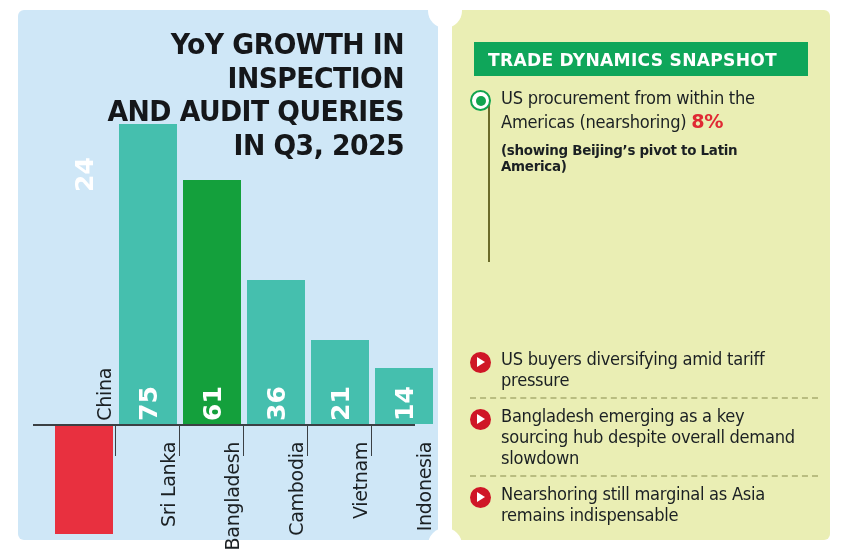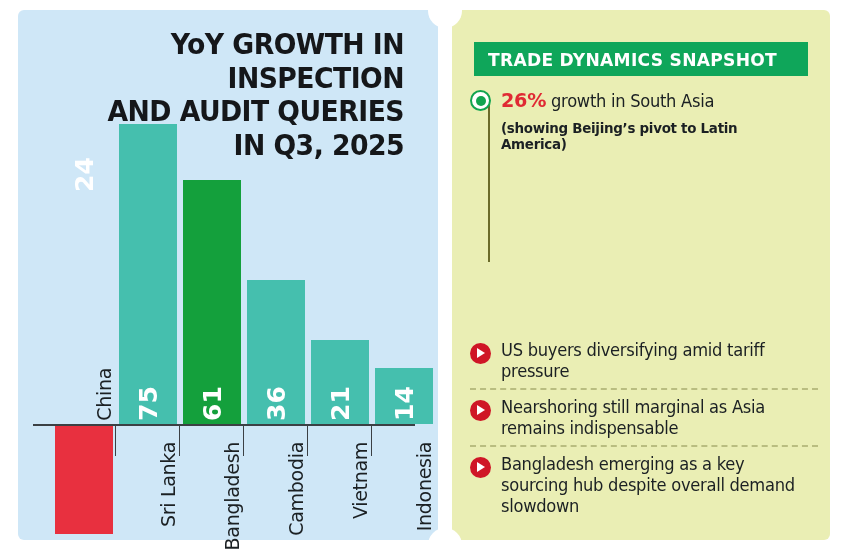--- a/index.html
+++ b/index.html
@@ -217,21 +217,21 @@
     font-weight:bold;
     font-size:14px;
     color:#1b2023;
     letter-spacing:-0.3px;
     transform:scaleX(0.96);
     transform-origin:left top;
   }
 
   .bullet-list {
     position:absolute;
-    left:18px; top:323px;
+    left:18px; top:332px;
     width:348px;
   }
   .bullet-item {
     display:flex;
     align-items:flex-start;
     padding:7px 0 6px 0;
   }
   .bullet-item + .bullet-item { border-top:2px dashed #b9bd80; }
   .chev {
     flex:0 0 auto;
@@ -324,35 +324,35 @@
 
     <div class="snapshot-header">
       <span>TRADE DYNAMICS SNAPSHOT</span>
     </div>
 
     <div class="stat-list">
       <div class="stat-line"></div>
       <div id="stats-host">
           <div class="stat-item">
             <div class="ring"></div>
-            <div class="stat-text"><span class="pct">26%</span><span>  growth in South Asia</span></div>
+            <div class="stat-text"><span>US procurement from within the Americas (nearshoring) </span><span class="pct">8%</span></div>
           </div>
         </div>
       <div class="subnote">(showing Beijing’s pivot to Latin America)</div>
     </div>
 
     <div class="bullet-list" id="bullets-host">
         <div class="bullet-item">
           <div class="chev"></div>
           <div class="bullet-text">US buyers diversifying amid tariff pressure</div>
         </div>
         <div class="bullet-item">
           <div class="chev"></div>
-          <div class="bullet-text">Nearshoring still marginal as Asia remains indispensable</div>
+          <div class="bullet-text">Bangladesh emerging as a key sourcing hub despite overall demand slowdown</div>
         </div>
         <div class="bullet-item">
           <div class="chev"></div>
-          <div class="bullet-text">Bangladesh emerging as a key sourcing hub despite overall demand slowdown</div>
+          <div class="bullet-text">Nearshoring still marginal as Asia remains indispensable</div>
         </div>
       </div>
   </div>
 
 </div>
 
 </body></html>

